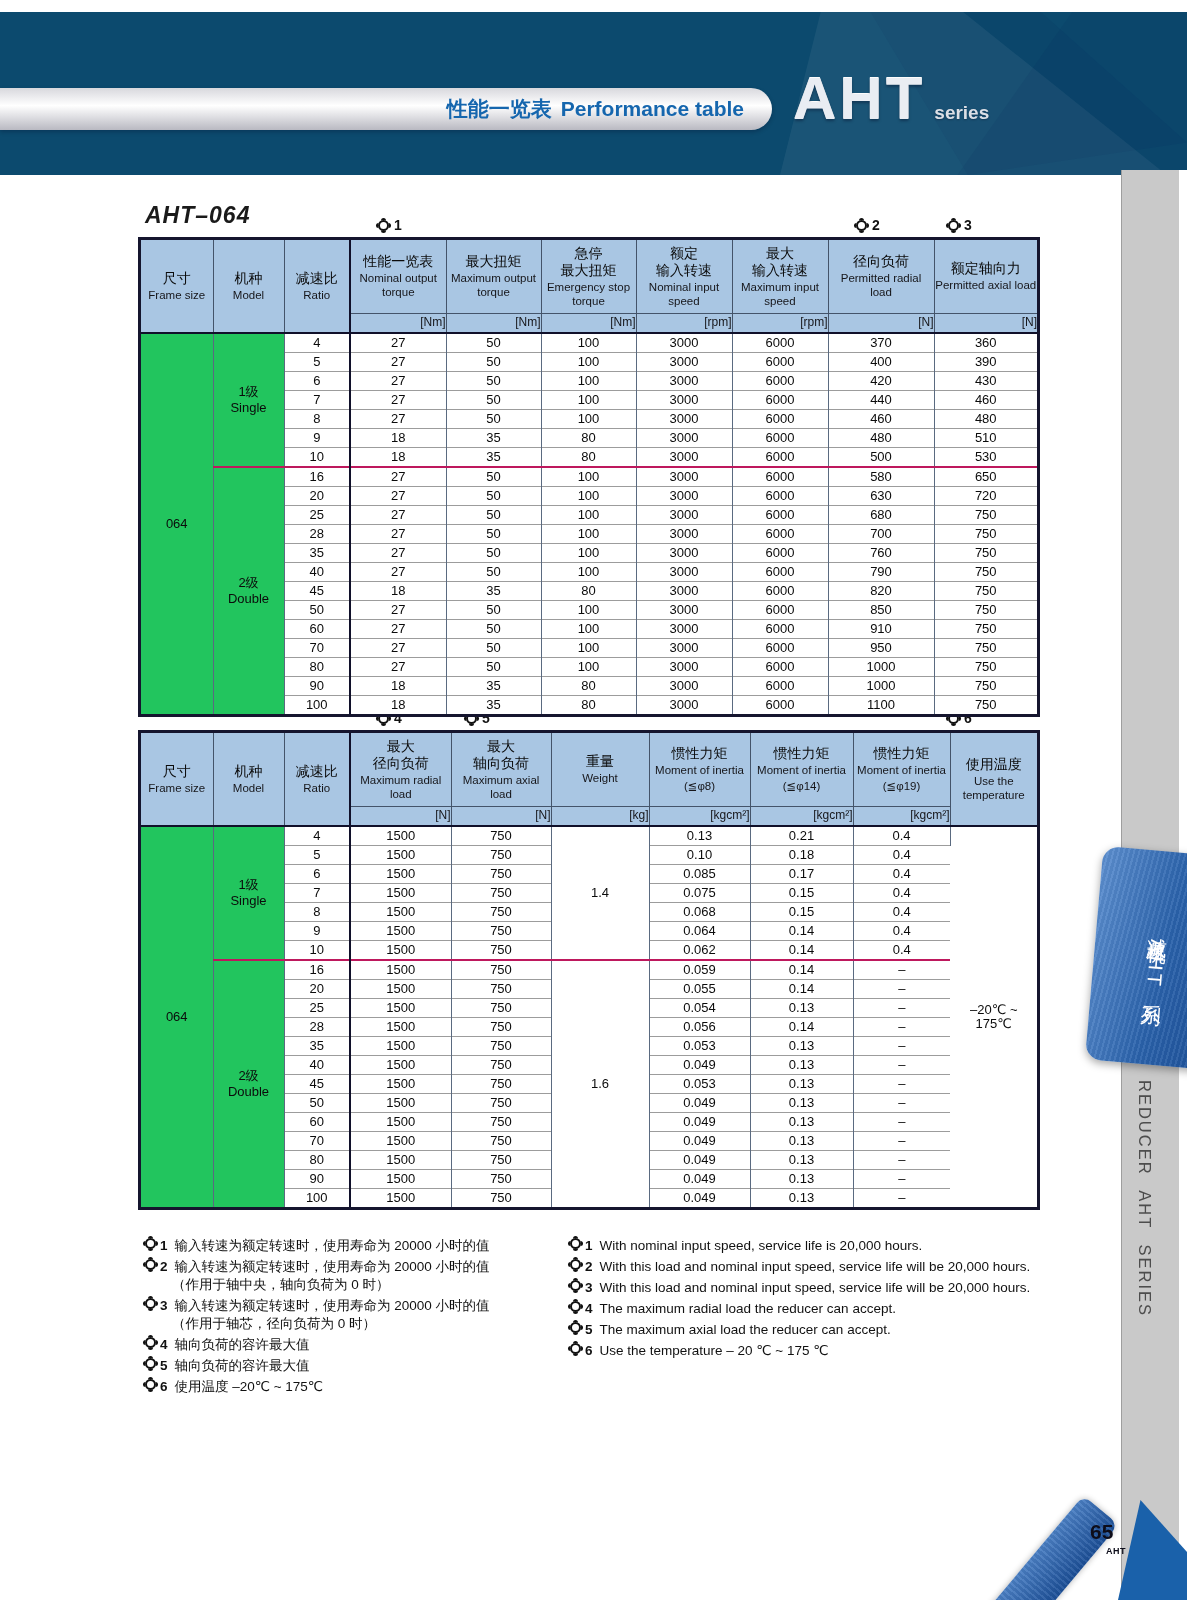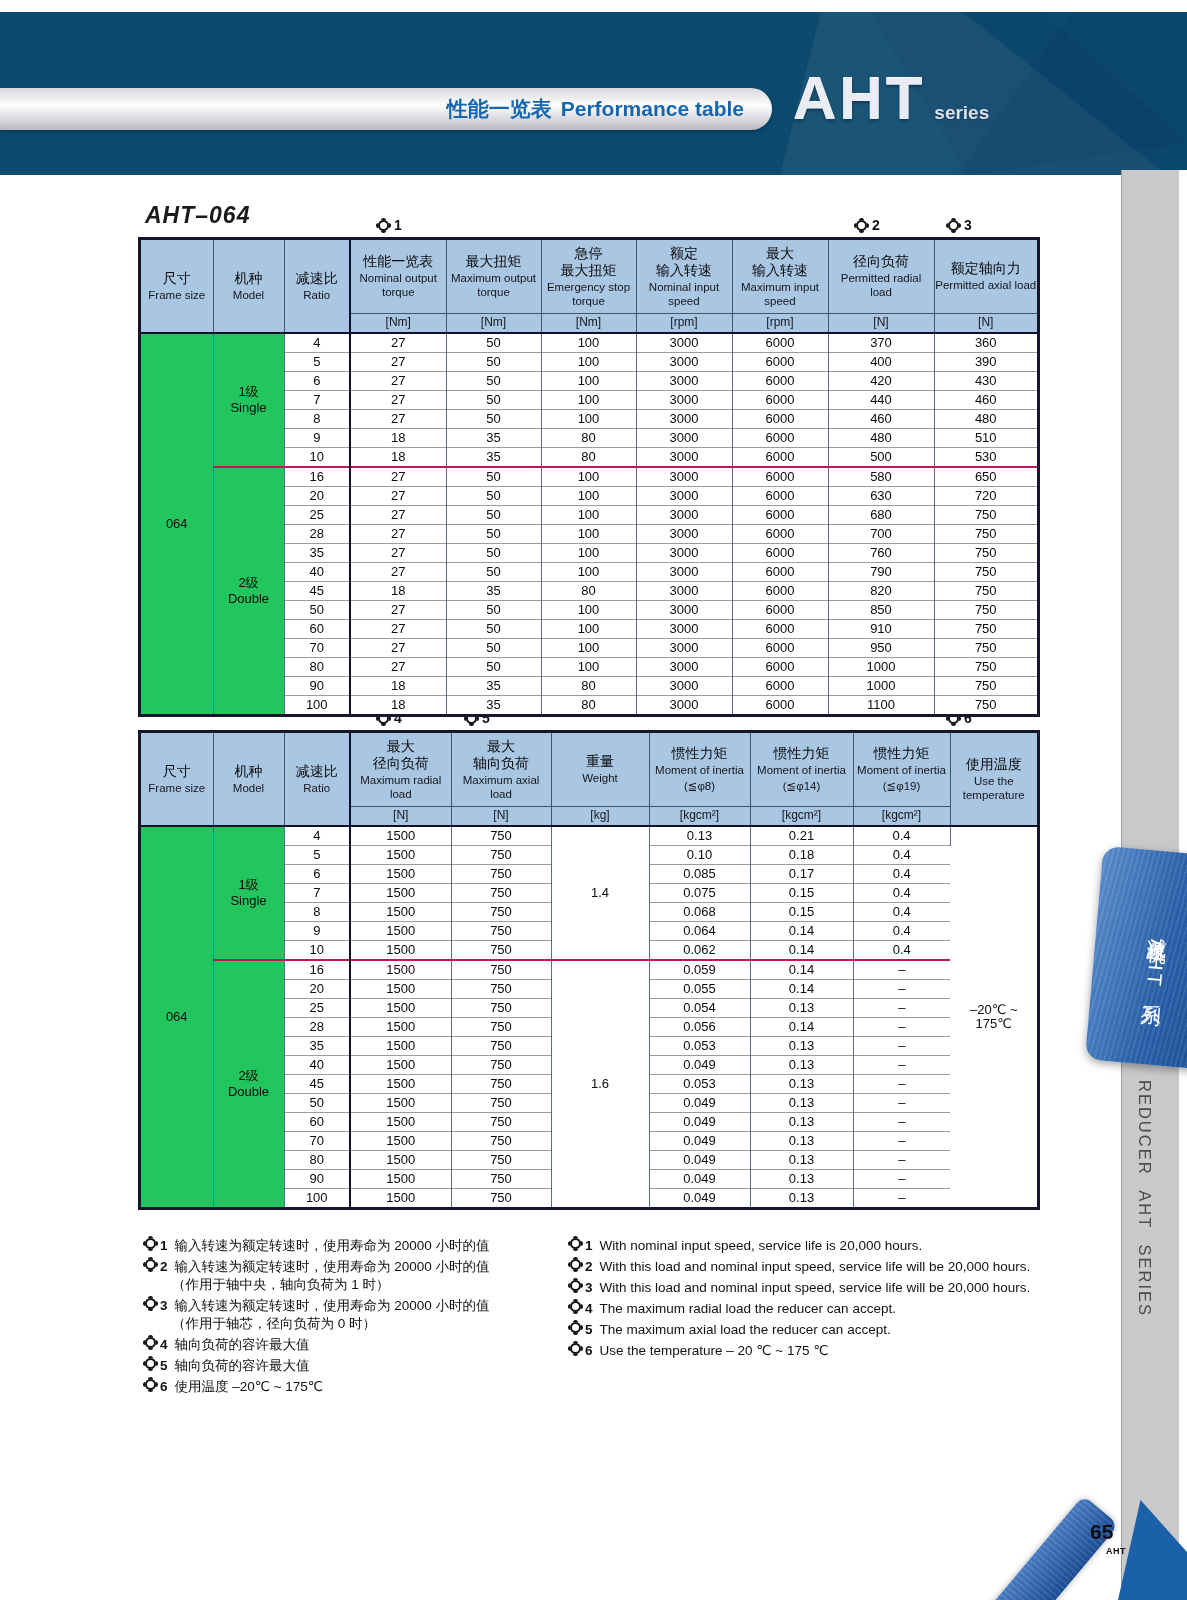--- a/index.html
+++ b/index.html
@@ -66,21 +66,21 @@
   .tbl-wrap{position:absolute;left:138px;border:3px solid #15152e;background:#fff;}
   #t1{top:237px;} #t2{top:730px;}
   table.perf-table{border-collapse:collapse;table-layout:fixed;width:896px;}
   .perf-table th{background:#a9c6e3;font-weight:400;padding:0;border-right:1px solid #44546a;
         border-bottom:2.5px solid #10102a;vertical-align:middle;}
   .perf-table th:last-child,.perf-table td:last-child{border-right:none;}
   .hwrap{display:flex;flex-direction:column;height:92px;}
   .hmain{flex:1;display:flex;flex-direction:column;justify-content:center;}
   .hcn{font-size:14px;line-height:1.22;white-space:pre-line;color:#0b0b0b;}
   .hen{font-size:11.5px;line-height:1.18;margin-top:2px;color:#16161a;}
-  .hunit{height:18px;line-height:17px;font-size:12px;border-top:1px solid #44546a;color:#16161a;}
+  .hunit{height:18px;line-height:17px;font-size:12px;border-top:1px solid #44546a;color:#16161a;text-align:right;}
   .perf-table td{height:18px;padding:0 2px;text-align:center;font-size:13px;line-height:1.05;
         border-right:1px solid #5a6a80;border-top:1px solid #9c9c9c;background:#fff;color:#0b0b0b;}
   .perf-table td.cell-blue{background:#22c55e;}
   .perf-table td.model div{font-size:13px;line-height:1.2;}
   .perf-table td.ratio,.perf-table th.thick-r{border-right:2.5px solid #10102a;}
   .perf-table tr.group-start td{border-top:2px solid #be185d;}
   .perf-table td.weight,.perf-table td.temp{font-size:13px;}
 
   
   .notes{position:absolute;top:1237px;}
@@ -764,21 +764,21 @@
           <span class="note-num">1</span>
           <span class="note-txt">输入转速为额定转速时，使用寿命为 20000 小时的值</span>
         </div>
       </div>
       <div class="note">
         <div class="note-line">
           <span class="gear"></span>
           <span class="note-num">2</span>
           <span class="note-txt">输入转速为额定转速时，使用寿命为 20000 小时的值</span>
         </div>
-        <div class="note-cont">（作用于轴中央，轴向负荷为 1 时）</div>
+        <div class="note-cont">（作用于轴中央，轴向负荷为 0 时）</div>
       </div>
       <div class="note">
         <div class="note-line">
           <span class="gear"></span>
           <span class="note-num">3</span>
           <span class="note-txt">输入转速为额定转速时，使用寿命为 20000 小时的值</span>
         </div>
         <div class="note-cont">（作用于轴芯，径向负荷为 0 时）</div>
       </div>
       <div class="note">

